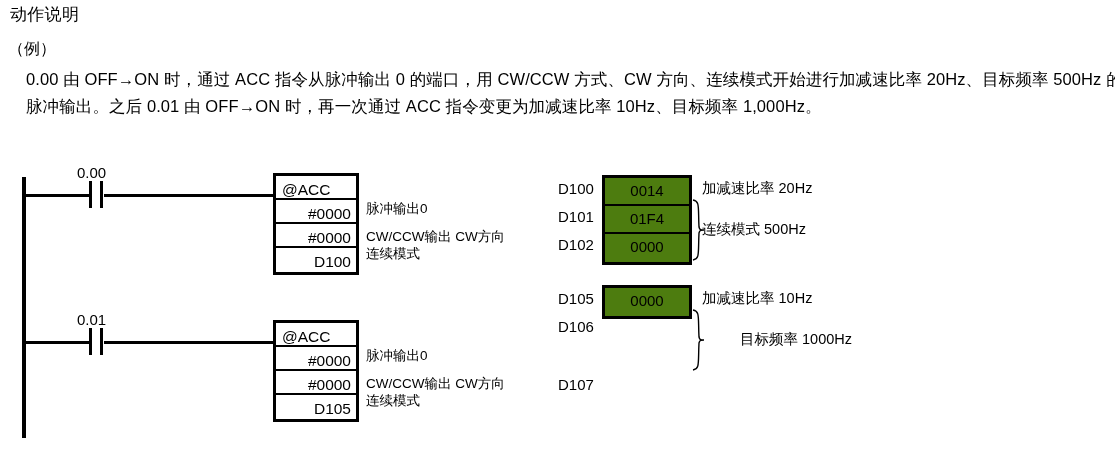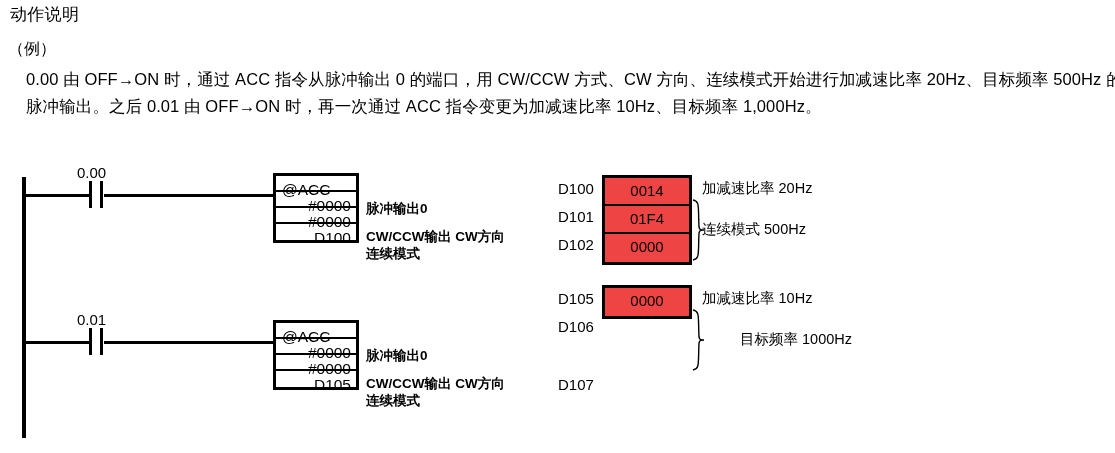--- a/index.html
+++ b/index.html
@@ -89,47 +89,46 @@
 
   
   .instr-box {
     position: absolute;
     width: 86px;
     border: 3px solid #000;
     box-sizing: border-box;
     background: #fff;
   }
   .instr-row {
-    height: 16px;
+    height: 24px;
     line-height: 27px;
     border-bottom: 2px solid #000;
     box-sizing: border-box;
     font-size: 15.5px;
     padding: 0 5px;
     text-align: right;
     white-space: nowrap;
   }
   .instr-row:last-child { border-bottom: none; }
   .instr-row.op { text-align: left; padding-left: 6px; }
 
   .instr-note {
     position: absolute;
     font-size: 13.5px;
     line-height: 17px;
     white-space: nowrap;
-    font-weight: bold;
   }
 
   
   .mem-table {
     position: absolute;
     width: 90px;
     border: 3px solid #000;
     box-sizing: border-box;
-    background: #ef4444;
+    background: #4d7c0f;
   }
   .mem-row {
     height: 28px;
     line-height: 26px;
     border-bottom: 2px solid #000;
     box-sizing: border-box;
     font-size: 15px;
     text-align: center;
     white-space: nowrap;
   }

